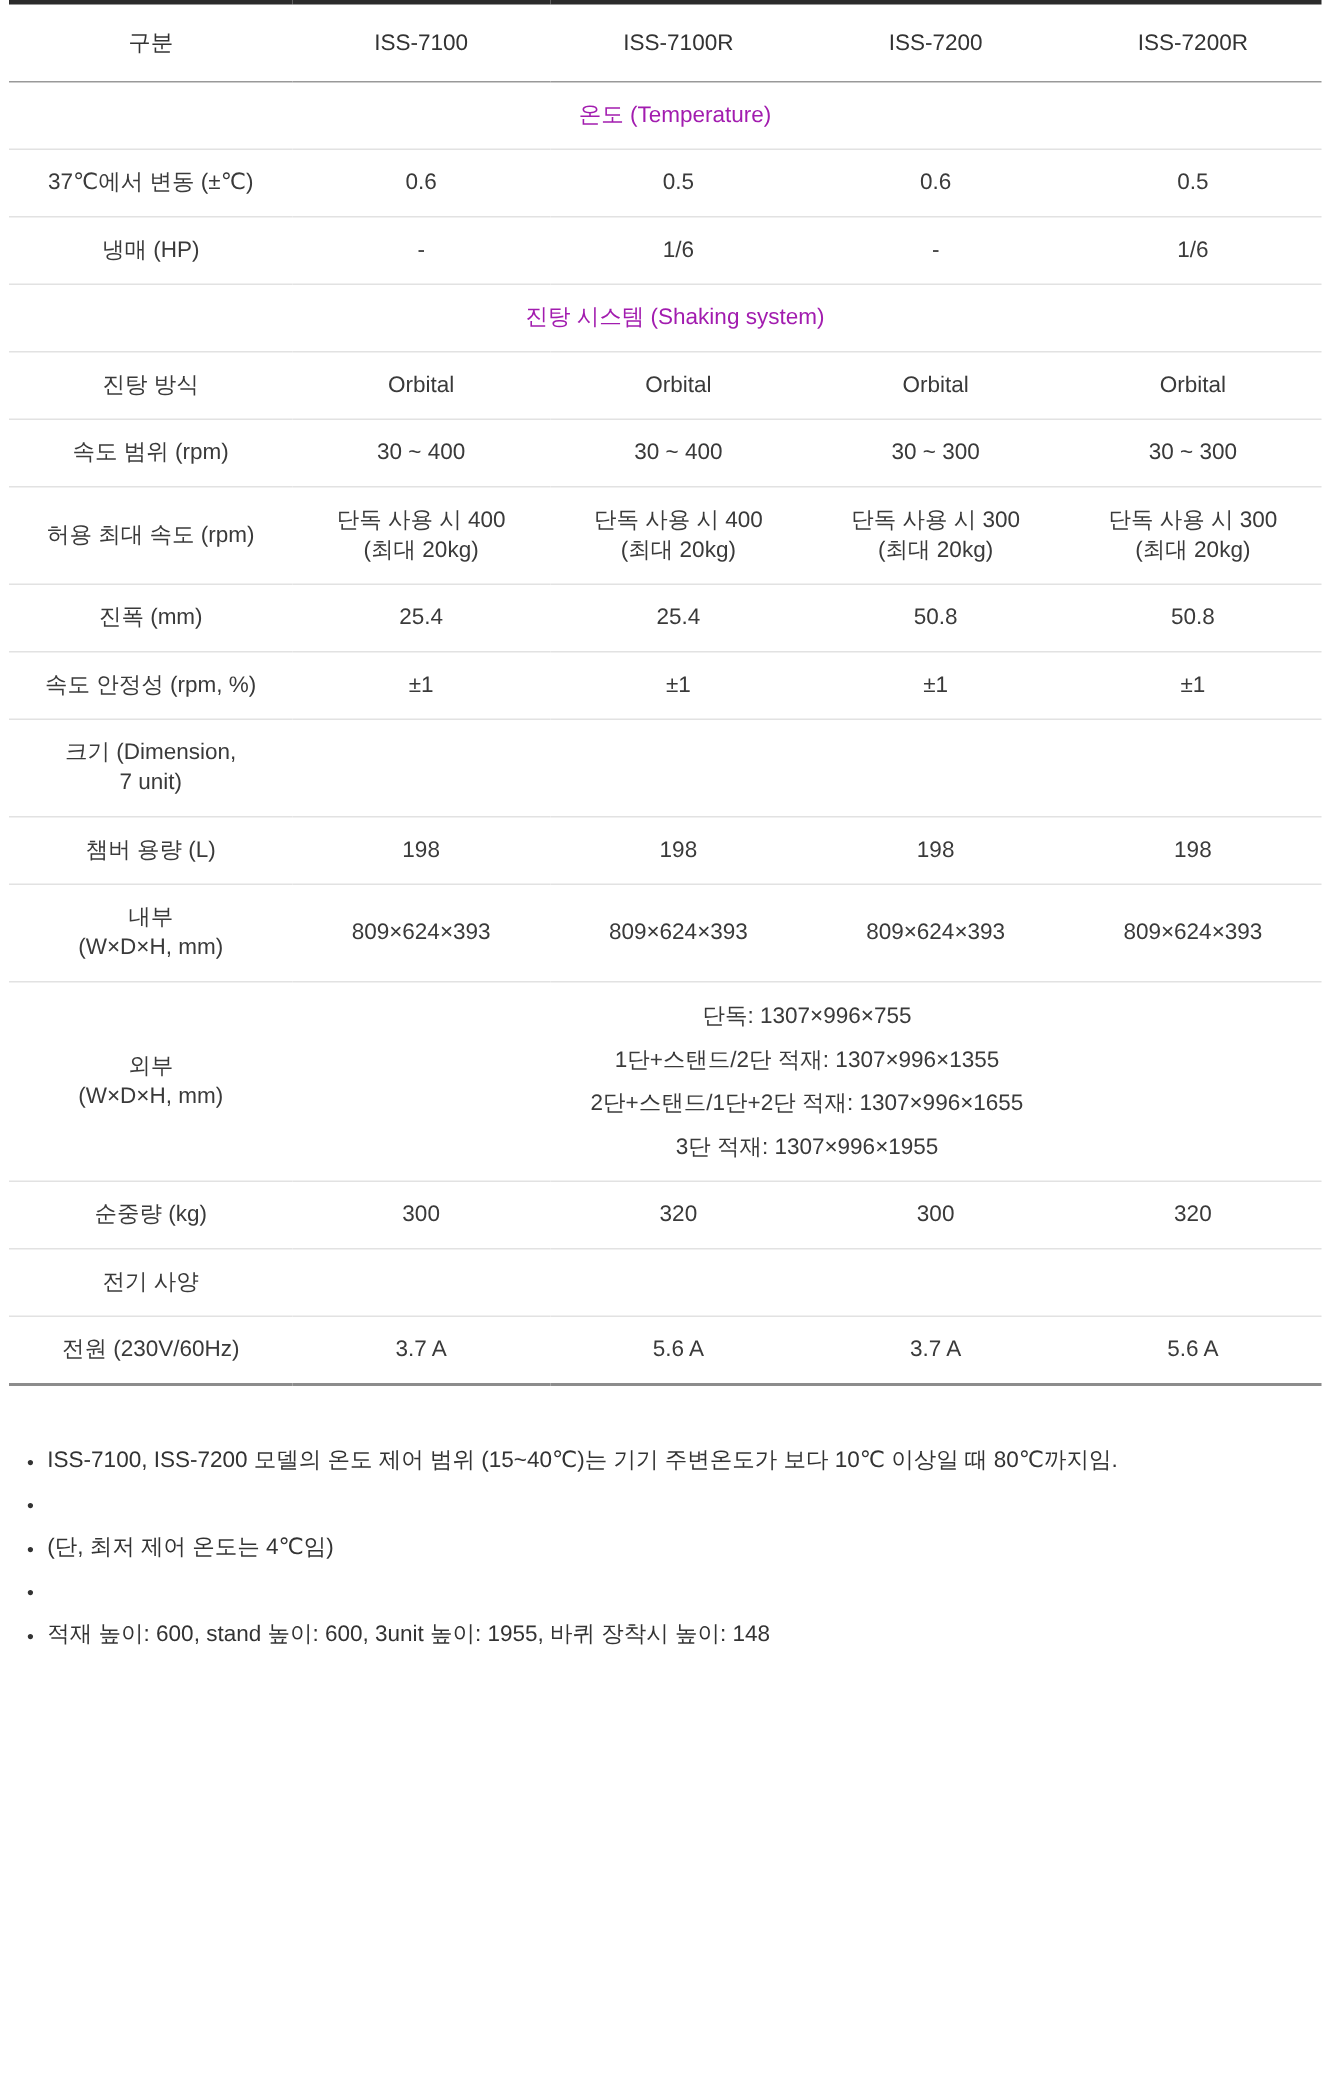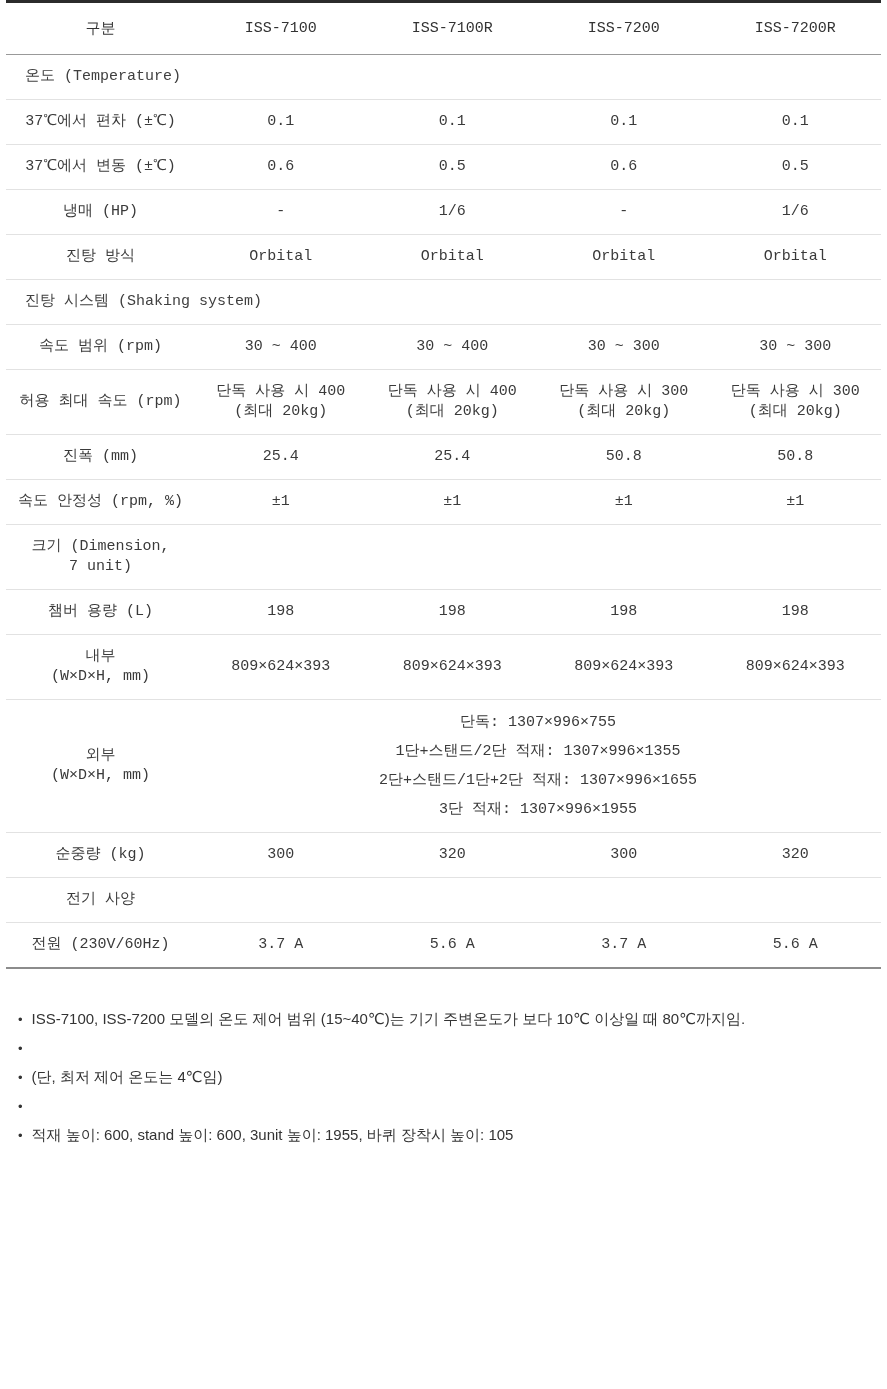--- a/index.html
+++ b/index.html
@@ -10,44 +10,43 @@
     -webkit-font-smoothing:antialiased;
   }
   .sheet{padding:0 6px;}
   table.spec{
     width:100%;
     border-collapse:collapse;
     table-layout:fixed;
     border-top:3px solid #2b2b2b;
     border-bottom:2px solid #8c8c8c;
     font-size:15px;
-    font-family:Liberation Mono, monospace;
   }
   col.c-label{width:21.6%;}
   col.c-val{width:19.6%;}
   thead th{
     font-weight:500;
     text-align:center;
     vertical-align:middle;
     padding:16px 6px;
     border-bottom:1px solid #999999;
     color:#333333;
   }
   tbody td{
     border-bottom:1px solid #e2e2e2;
     vertical-align:middle;
     text-align:center;
     padding:12px 6px;
     line-height:20px;
     white-space:pre-line;
   }
   td.section-cell{
-    text-align:left;
+    text-align:center;
     padding-left:19px;
-    color:#404040;
+    color:#a21caf;
   }
   tr.row-span td.value-cell{line-height:29px;padding:8px 6px;}
   .notes{
     list-style:none;
     margin:40px 0 0 0;
     padding:0 0 14px 12px;
   }
   .notes li{
     display:flex;
     align-items:flex-start;
@@ -81,49 +80,42 @@
           <th>ISS-7100R</th>
           <th>ISS-7200</th>
           <th>ISS-7200R</th>
         </tr>
     </thead>
     <tbody>
         <tr>
           <td colspan="5" class="section-cell">온도 (Temperature)</td>
         </tr>
         <tr>
-          <td class="label-cell">37℃에서 편차 (±℃)</td>
-          <td class="value-cell">0.1</td>
-          <td class="value-cell">0.1</td>
-          <td class="value-cell">0.1</td>
-          <td class="value-cell">0.1</td>
-        </tr>
-        <tr>
           <td class="label-cell">37℃에서 변동 (±℃)</td>
           <td class="value-cell">0.6</td>
           <td class="value-cell">0.5</td>
           <td class="value-cell">0.6</td>
           <td class="value-cell">0.5</td>
         </tr>
         <tr>
           <td class="label-cell">냉매 (HP)</td>
           <td class="value-cell">-</td>
           <td class="value-cell">1/6</td>
           <td class="value-cell">-</td>
           <td class="value-cell">1/6</td>
         </tr>
         <tr>
+          <td colspan="5" class="section-cell">진탕 시스템 (Shaking system)</td>
+        </tr>
+        <tr>
           <td class="label-cell">진탕 방식</td>
           <td class="value-cell">Orbital</td>
           <td class="value-cell">Orbital</td>
           <td class="value-cell">Orbital</td>
           <td class="value-cell">Orbital</td>
-        </tr>
-        <tr>
-          <td colspan="5" class="section-cell">진탕 시스템 (Shaking system)</td>
         </tr>
         <tr>
           <td class="label-cell">속도 범위 (rpm)</td>
           <td class="value-cell">30 ~ 400</td>
           <td class="value-cell">30 ~ 400</td>
           <td class="value-cell">30 ~ 300</td>
           <td class="value-cell">30 ~ 300</td>
         </tr>
         <tr>
           <td class="label-cell">허용 최대 속도 (rpm)</td>
@@ -214,16 +206,16 @@
       </li>
       <li>
         <span class="bullet">•</span>
         <span>(단, 최저 제어 온도는 4℃임)</span>
       </li>
       <li>
         <span class="bullet">•</span>
       </li>
       <li>
         <span class="bullet">•</span>
-        <span>적재 높이: 600, stand 높이: 600, 3unit 높이: 1955, 바퀴 장착시 높이: 105</span>
+        <span>적재 높이: 600, stand 높이: 600, 3unit 높이: 1955, 바퀴 장착시 높이: 148</span>
       </li>
     </ul>
 </main>
 
 </body></html>

